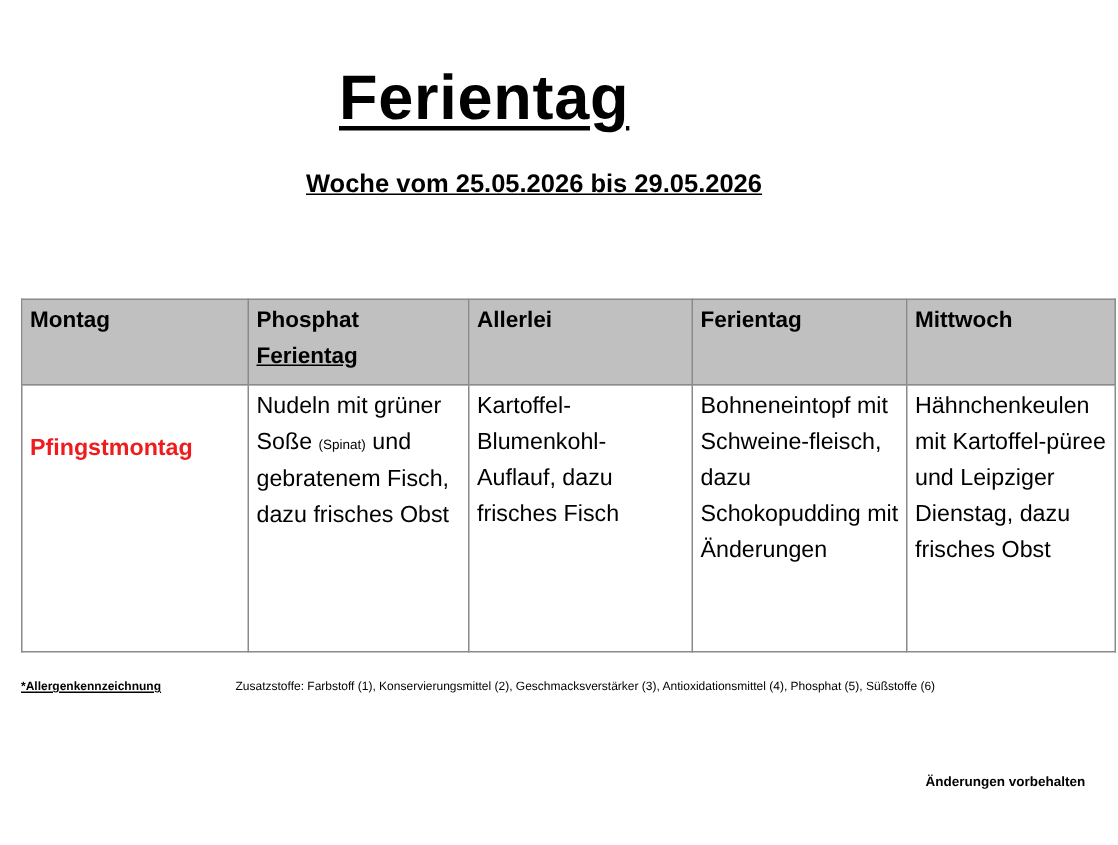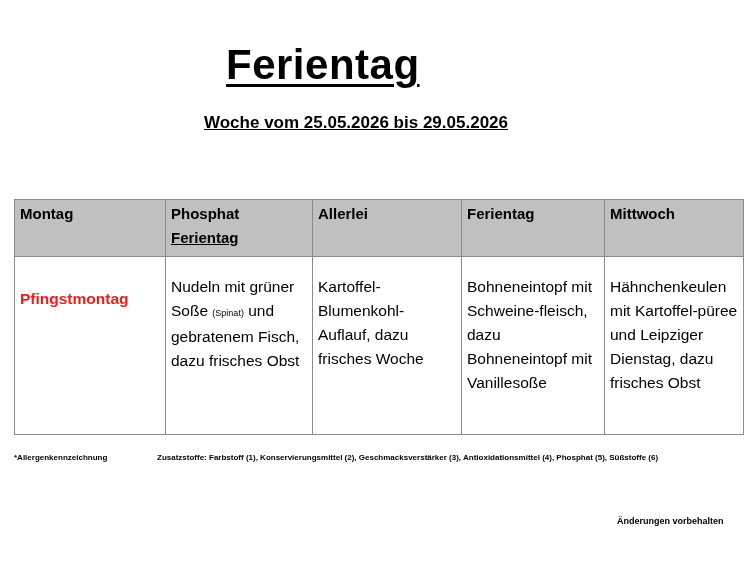--- a/index.html
+++ b/index.html
@@ -25,34 +25,34 @@
     table.plan td, table.plan th {
       border: 1.5px solid #8a8a8a; vertical-align: top; text-align: left;
       padding: 3px 5px 3px 5px;
     }
     table.plan th {
       background: #c0c0c0; font-size: 15px; font-weight: bold; height: 51px;
       line-height: 24px; padding-top: 2px;
     }
     .hdr-sub { display: block; text-decoration: underline; }
     table.plan tr.menu td {
-      height: 144px; font-size: 15.5px; line-height: 24px; padding-top: 18px;
+      height: 144px; font-size: 15.5px; line-height: 24px; padding-top: 2px;
     }
     .small { font-size: 9px; }
     td.holiday {
       vertical-align: top; text-align: center; padding-top: 30px !important;
       color: #ee1c1c; font-weight: bold; font-size: 15px; margin-top: 28px;
     }
     table.plan tr.allergen td { height: 26px; padding: 2px 5px; font-size: 8px; }
     .star { font-size: 14px; font-weight: bold; vertical-align: 2px; margin-right: 3px; }
     .footer-left {
-      position: absolute; left: 14px; top: 453px; font-size: 8px; font-weight: bold;
+      position: absolute; left: 14px; top: 453px; font-size: 8px; font-weight: bold; text-decoration: underline;
     }
     .footer-mid {
-      position: absolute; left: 157px; top: 453px; font-size: 8px; font-weight: bold;
+      position: absolute; left: 157px; top: 453px; font-size: 8px; font-weight: normal;
     }
     .footer-note {
       position: absolute; left: 617px; top: 516px; font-size: 9px; font-weight: bold;
     }
   </style>
 </head>
 <body>
 
 <div class="title">Ferientag</div>
 <div class="subtitle">Woche vom 25.05.2026 bis 29.05.2026</div>
@@ -74,22 +74,22 @@
     </th>
     <th><span>Allerlei</span></th>
     <th><span>Ferientag</span></th>
     <th><span>Mittwoch</span></th>
   </tr>
   <tr class="menu">
     <td class="holiday">Pfingstmontag</td>
     <td>
       <span>Nudeln mit grüner Soße </span><span class="small">(Spinat)</span><span> und gebratenem Fisch, dazu frisches Obst</span>
     </td>
-    <td>Kartoffel-Blumenkohl-Auflauf, dazu frisches Woche</td>
-    <td>Bohneneintopf mit Schweine-fleisch, dazu Bohneneintopf mit Vanillesoße</td>
+    <td>Kartoffel-Blumenkohl-Auflauf, dazu frisches Fisch</td>
+    <td>Bohneneintopf mit Schweine-fleisch, dazu Schokopudding mit Änderungen</td>
     <td>Hähnchenkeulen mit Kartoffel-püree und Leipziger Dienstag, dazu frisches Obst</td>
   </tr>
 </tbody>
   </table>
 
 <div class="footer-left">*Allergenkennzeichnung</div>
 <div class="footer-mid">Zusatzstoffe: Farbstoff (1), Konservierungsmittel (2), Geschmacksverstärker (3), Antioxidationsmittel (4), Phosphat (5), Süßstoffe (6)</div>
 <div class="footer-note">Änderungen vorbehalten</div>
 
 </body></html>

